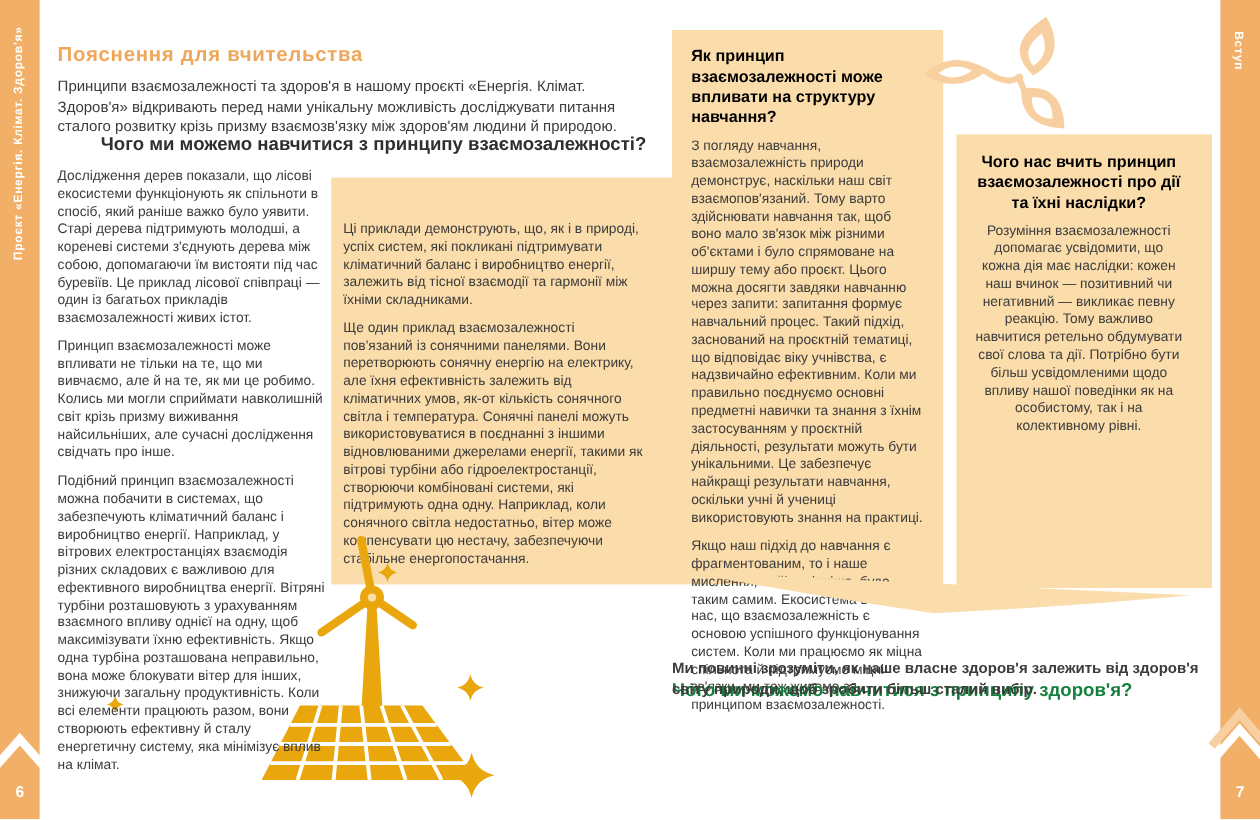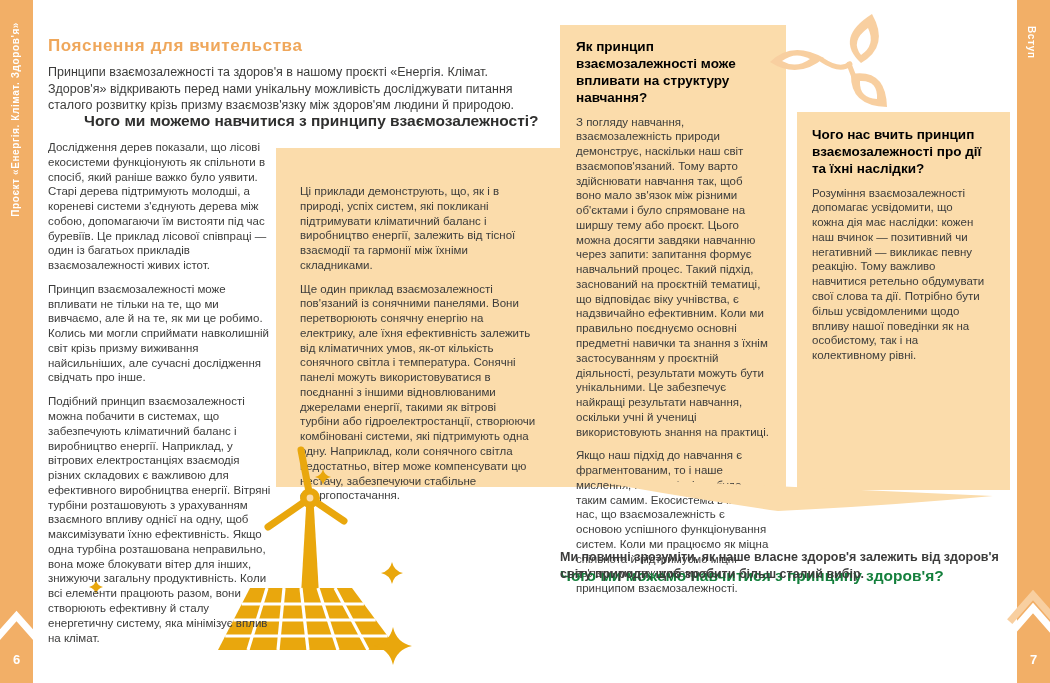--- a/index.html
+++ b/index.html
@@ -29,25 +29,25 @@
   .intro{position:absolute;left:48px;top:64px;width:492px;font-size:12.5px;line-height:1.32;font-weight:500;z-index:4;}
   .main-heading{position:absolute;left:48px;top:112px;width:505px;font-size:15.5px;font-weight:bold;color:#2f2f2e;z-index:4;margin-left:36px;}
 
   .col-left{position:absolute;left:48px;top:140px;width:224px;font-size:11.5px;line-height:1.285;z-index:4;}
   .col-left p{margin-bottom:9px;}
 
   .box{position:absolute;background:var(--peach);z-index:2;}
   .box-inner{position:relative;z-index:4;font-size:11.5px;line-height:1.285;}
   .box-inner p{margin-bottom:9px;}
   #box-leftpage{left:276px;top:148px;width:284px;height:339px;}
-  #box-leftpage .box-inner{padding:36px 22px 0 24px;}
+  #box-leftpage .box-inner{padding:36px 22px 0 10px;}
   #box-r1{left:560px;top:25px;width:226px;height:462px;}
   #box-r1 .box-inner{padding:14px 16px 0 16px;}
   #box-r2{left:797px;top:112px;width:213px;height:378px;}
-  #box-r2 .box-inner{padding:15px 24px 0 15px;}
+  #box-r2 .box-inner{padding:15px 24px 0 15px;text-align:center;}
   .box-title{font-size:13.5px;font-weight:bold;line-height:1.25;margin-bottom:8px;color:#000000;}
 
   .health-heading{position:absolute;left:560px;top:521px;width:460px;font-size:15.5px;font-weight:bold;color:#15803d;z-index:4;margin-top:46px;}
   .health-lead{position:absolute;left:560px;top:549px;width:455px;font-size:12.5px;line-height:1.32;font-weight:bold;z-index:4;}
   .health-para{position:absolute;left:560px;top:585px;width:455px;font-size:12.5px;line-height:1.42;font-weight:500;z-index:4;}
 
   
   .deco{position:absolute;left:0;top:0;width:1050px;height:683px;z-index:3;pointer-events:none;}
 </style>
 </head>

